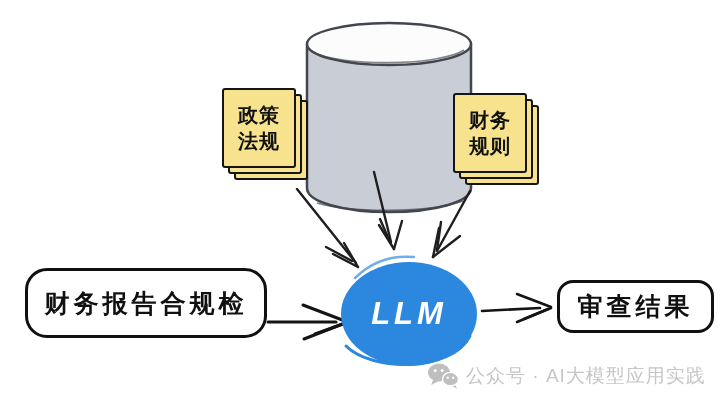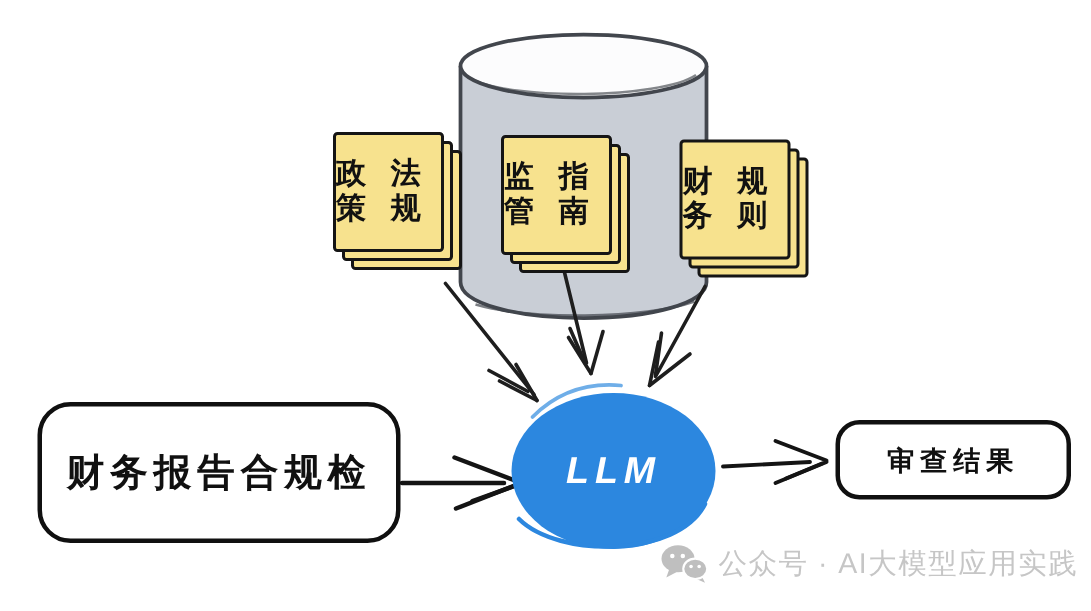--- a/index.html
+++ b/index.html
@@ -10,42 +10,42 @@
   .layer{position:absolute;left:0;top:0;}
   
   .stack{position:absolute;width:90px;height:96px;}
   .card{
     position:absolute;width:74px;height:80px;background:#F7E28E;
     border:2.5px solid #151515;border-radius:3px;box-sizing:border-box;
   }
   .card.back1{left:6px;top:6px;}
   .card.back2{left:12px;top:12px;}
   .card.front{
-    left:0;top:0;display:flex;flex-direction:row;align-items:center;justify-content:center;
+    left:0;top:0;display:flex;flex-direction:column;align-items:center;justify-content:center;
     gap:3px;color:#111;font-size:20px;font-weight:700;letter-spacing:1px;line-height:1.15;
   }
   
   .sketch-box{
     position:absolute;background:#ffffff;border:3.5px solid #101010;box-sizing:border-box;
     display:flex;flex-direction:column;align-items:center;justify-content:center;
     color:#101010;font-weight:700;
   }
-  .task-box{left:25px;top:268px;width:242px;height:94px;border-radius:22px;
+  .task-box{left:25px;top:268px;width:242px;height:70px;border-radius:22px;
     font-size:25px;letter-spacing:4px;line-height:1.3;}
   .result-box{left:557px;top:280px;width:157px;height:53px;border-radius:16px;border-width:3px;
-    font-size:18px;letter-spacing:4px;}
+    font-size:25px;letter-spacing:4px;}
   
   .llm-label{
     position:absolute;left:341px;top:262px;width:136px;height:104px;
     display:flex;align-items:center;justify-content:center;
-    color:#ffffff;font-size:25px;font-style:italic;font-weight:600;letter-spacing:4px;
+    color:#ffffff;font-size:31px;font-style:italic;font-weight:600;letter-spacing:4px;
   }
   
   .watermark{
-    position:absolute;left:440px;top:362px;display:flex;align-items:center;gap:7px;text-align:center;
+    position:absolute;left:427px;top:362px;display:flex;align-items:center;gap:7px;text-align:center;
   }
   .watermark-text{color:#C6C6C6;font-size:19px;font-weight:500;letter-spacing:1px;white-space:nowrap;}
 </style>
 </head>
 <body>
 
 <div class="canvas">
 
   <svg class="layer" width="727" height="407" viewBox="0 0 727 407">
 
@@ -100,28 +100,20 @@
 
   <div class="stack" style="left:222px;top:88px">
     <div class="card back2"></div>
     <div class="card back1"></div>
     <div class="card front">
       <div>政策</div>
       <div>法规</div>
     </div>
   </div>
 
-  <div class="stack" style="left:334px;top:90px">
-    <div class="card back2"></div>
-    <div class="card back1"></div>
-    <div class="card front">
-      <div>监管</div>
-      <div>指南</div>
-    </div>
-  </div>
 
   <div class="stack" style="left:453px;top:93px">
     <div class="card back2"></div>
     <div class="card back1"></div>
     <div class="card front">
       <div>财务</div>
       <div>规则</div>
     </div>
   </div>
 

